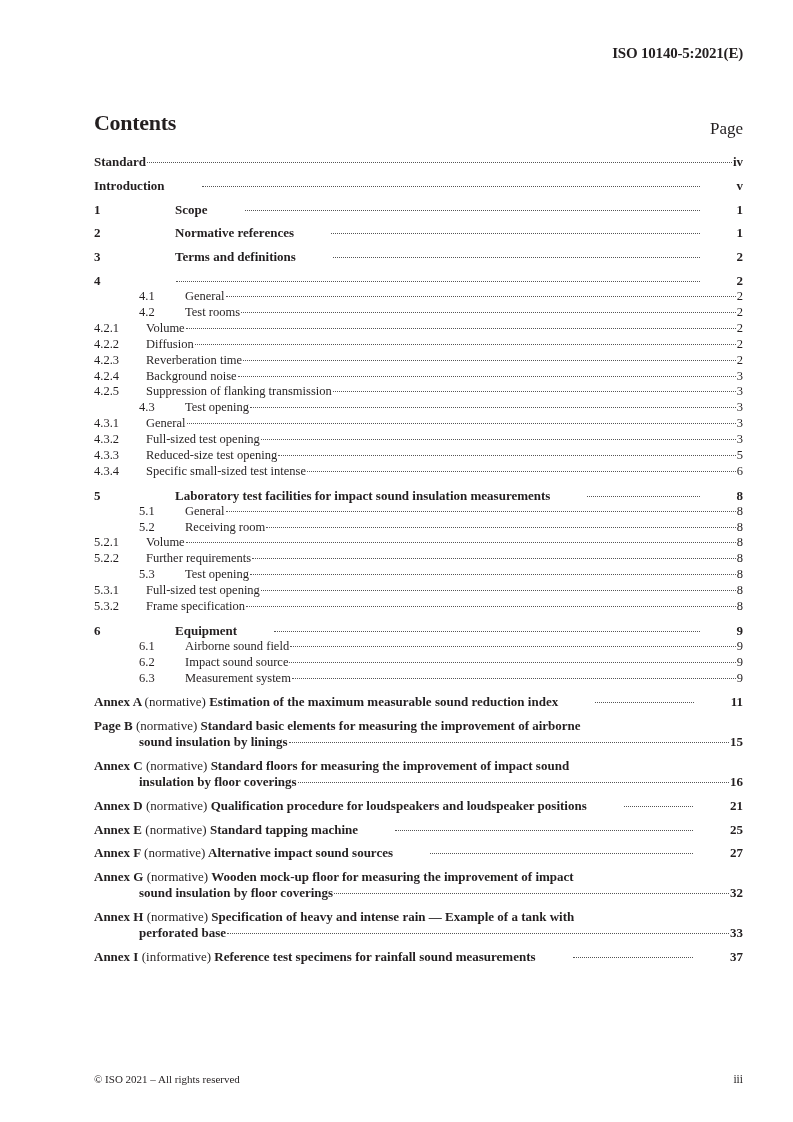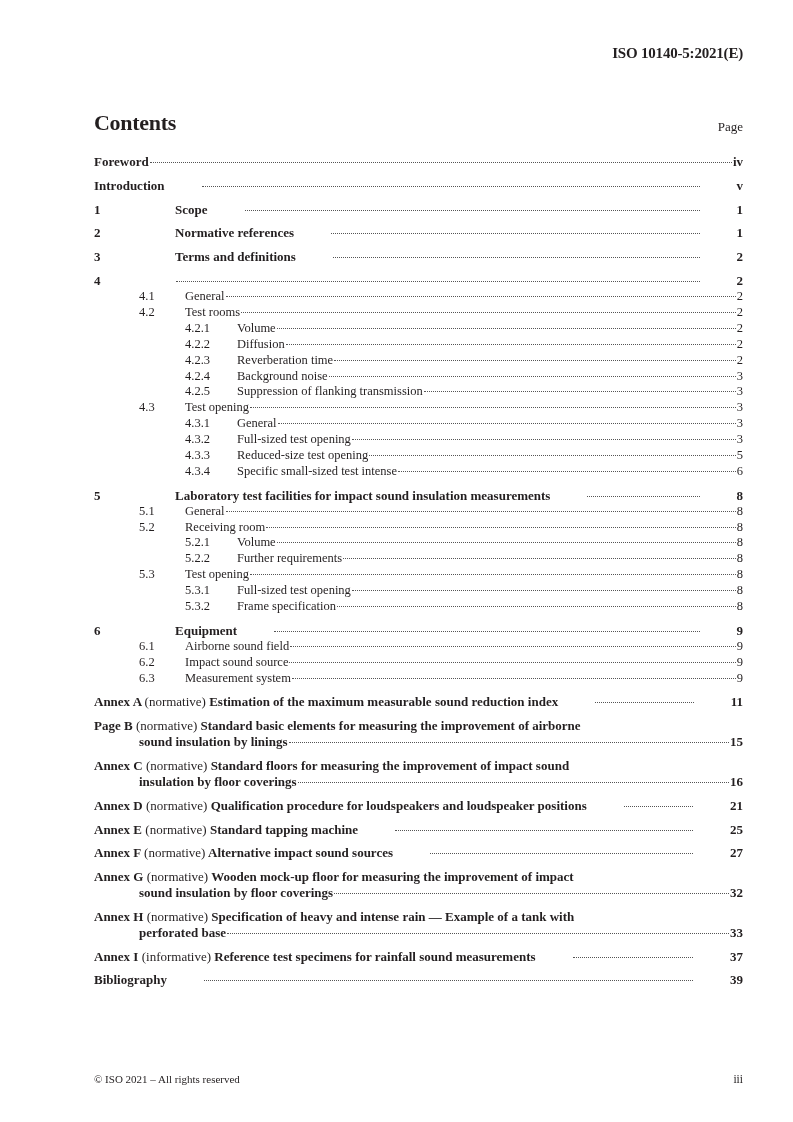--- a/index.html
+++ b/index.html
@@ -2,54 +2,54 @@
 <html><head>
 <meta charset="utf-8">
 <style>
   html, body { margin: 0; padding: 0; background: #ffffff; }
   body { width: 793px; height: 1122px; position: relative; overflow: hidden;
          font-family: "Liberation Serif", "DejaVu Serif", serif; color: #231f20; }
   .doc-id { position: absolute; right: 50px; top: 45px; font-weight: bold; font-size: 15px;
             letter-spacing: -0.2px; }
   .title { position: absolute; left: 94px; top: 110px; font-size: 22px; font-weight: bold;
            letter-spacing: -0.3px; }
-  .page-hdr { position: absolute; right: 50px; top: 119px; font-size: 13px; }
+  .page-hdr { position: absolute; right: 50px; top: 119px; font-size: 17px; }
   .toc { position: absolute; left: 94px; top: 154px; width: 649px; }
   .row { display: flex; align-items: baseline; font-size: 13px; line-height: 16px; position: relative; }
   .row .num { flex: none; }
   .row .text { flex: none; white-space: nowrap; }
   .row .dots { flex: 1 1 auto; border-bottom: 1px dotted #555; margin: 0 1px; position: relative; top: -3px; min-width: 4px; }
   .row .pg { flex: none; }
   .lvl0 { font-weight: bold; }
   .lvl0 .num { width: 45px; }
   .lvl1 { font-size: 12.5px; line-height: 15.9px; }
   .lvl1 .num { width: 46px; margin-left: 45px; }
   .lvl2 { font-size: 12.5px; line-height: 15.9px; }
-  .lvl2 .num { width: 52px; margin-left: 91px; }
+  .lvl2 .num { width: 52px; }
   .gap-top { margin-top: 7.8px; gap: 36px; }
   .annex { font-weight: bold; }
   .annex .normal { font-weight: normal; }
   .annex-wrap { display: block; }
   .annex-line1 { font-size: 13px; line-height: 16px; font-weight: bold; white-space: nowrap; }
   .annex-line1 .normal { font-weight: normal; }
   .annex-line2 { padding-left: 45px; }
   .footer-left { position: absolute; left: 94px; top: 1073px; font-size: 11px; }
   .footer-right { position: absolute; right: 50px; top: 1073px; font-size: 11.5px; }
 </style>
 </head>
 <body>
 
 <div class="doc-id">ISO 10140-5:2021(E)</div>
 <div class="title">Contents</div>
 <div class="page-hdr">Page</div>
 
 <div class="toc">
 
   <div class="row lvl0">
-    <span class="text">Foreword</span>
+    <span class="text">Standard</span>
       <span class="dots"></span>
       <span class="pg">iv</span>
   </div>
   <div class="row lvl0 gap-top">
     <span class="text">Introduction</span>
       <span class="dots"></span>
       <span class="pg">v</span>
   </div>
   <div class="row lvl0 gap-top">
     <span class="num">1</span>
@@ -281,21 +281,16 @@
         <span class="pg">33</span>
       </div>
   </div>
 
   <div class="row annex gap-top">
     <span class="text"><span>Annex I</span> <span class="normal">(informative)</span> <span>Reference test specimens for rainfall sound measurements</span></span>
       <span class="dots"></span>
       <span class="pg">37</span>
   </div>
 
-  <div class="row lvl0 gap-top">
-    <span class="text">Bibliography</span>
-      <span class="dots"></span>
-      <span class="pg">39</span>
-  </div>
 </div>
 
 <div class="footer-left">© ISO 2021 – All rights reserved</div>
 <div class="footer-right">iii</div>
 
 </body></html>

